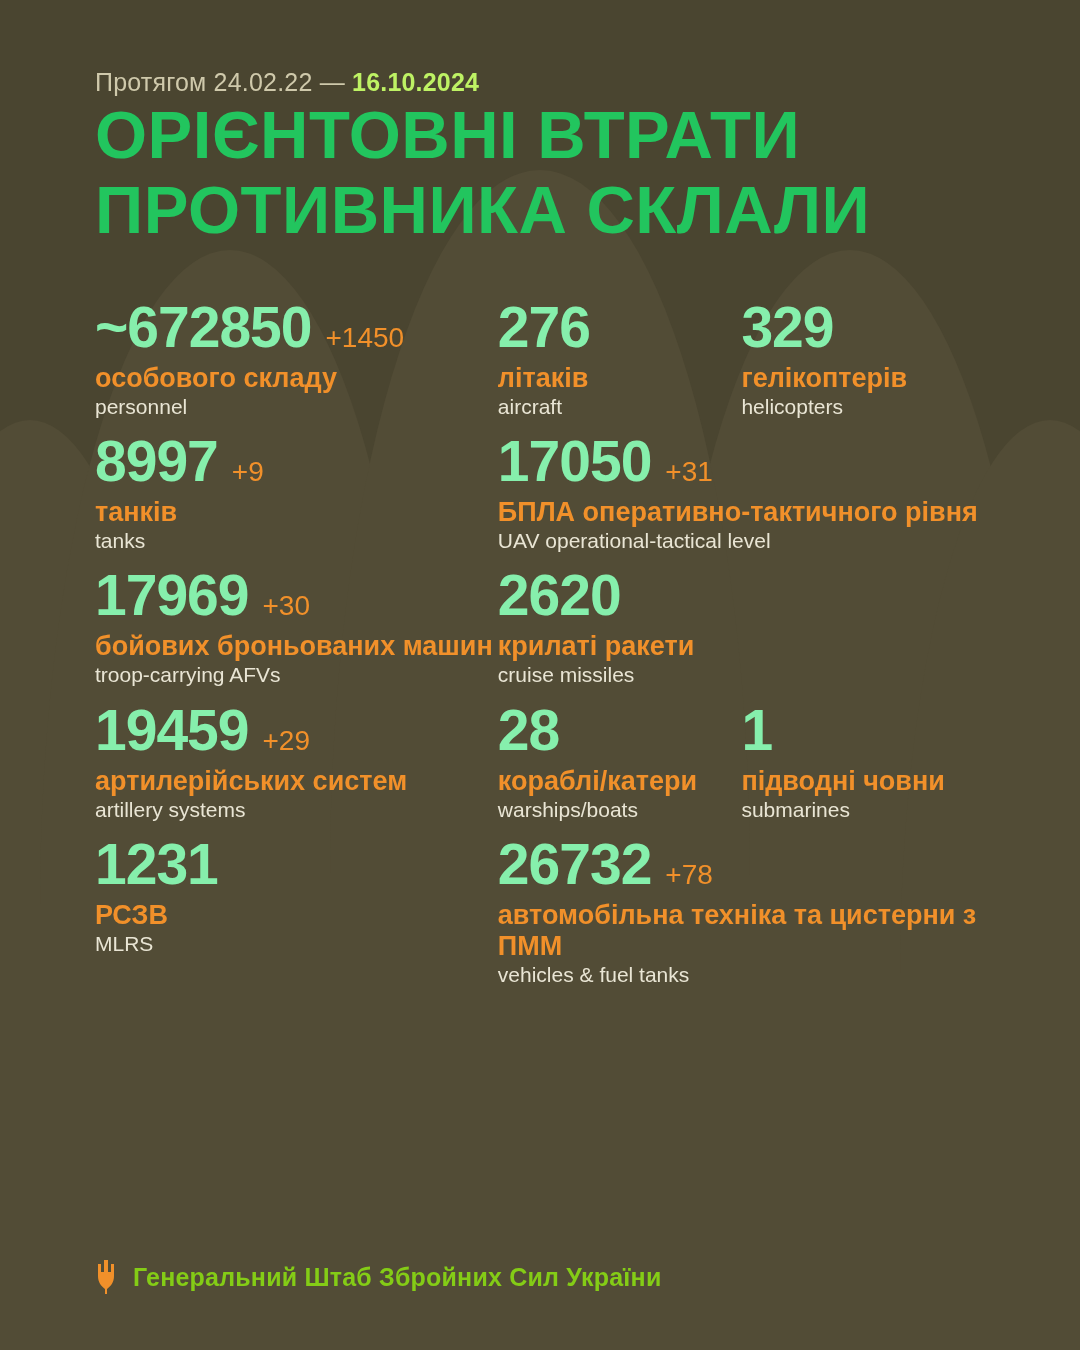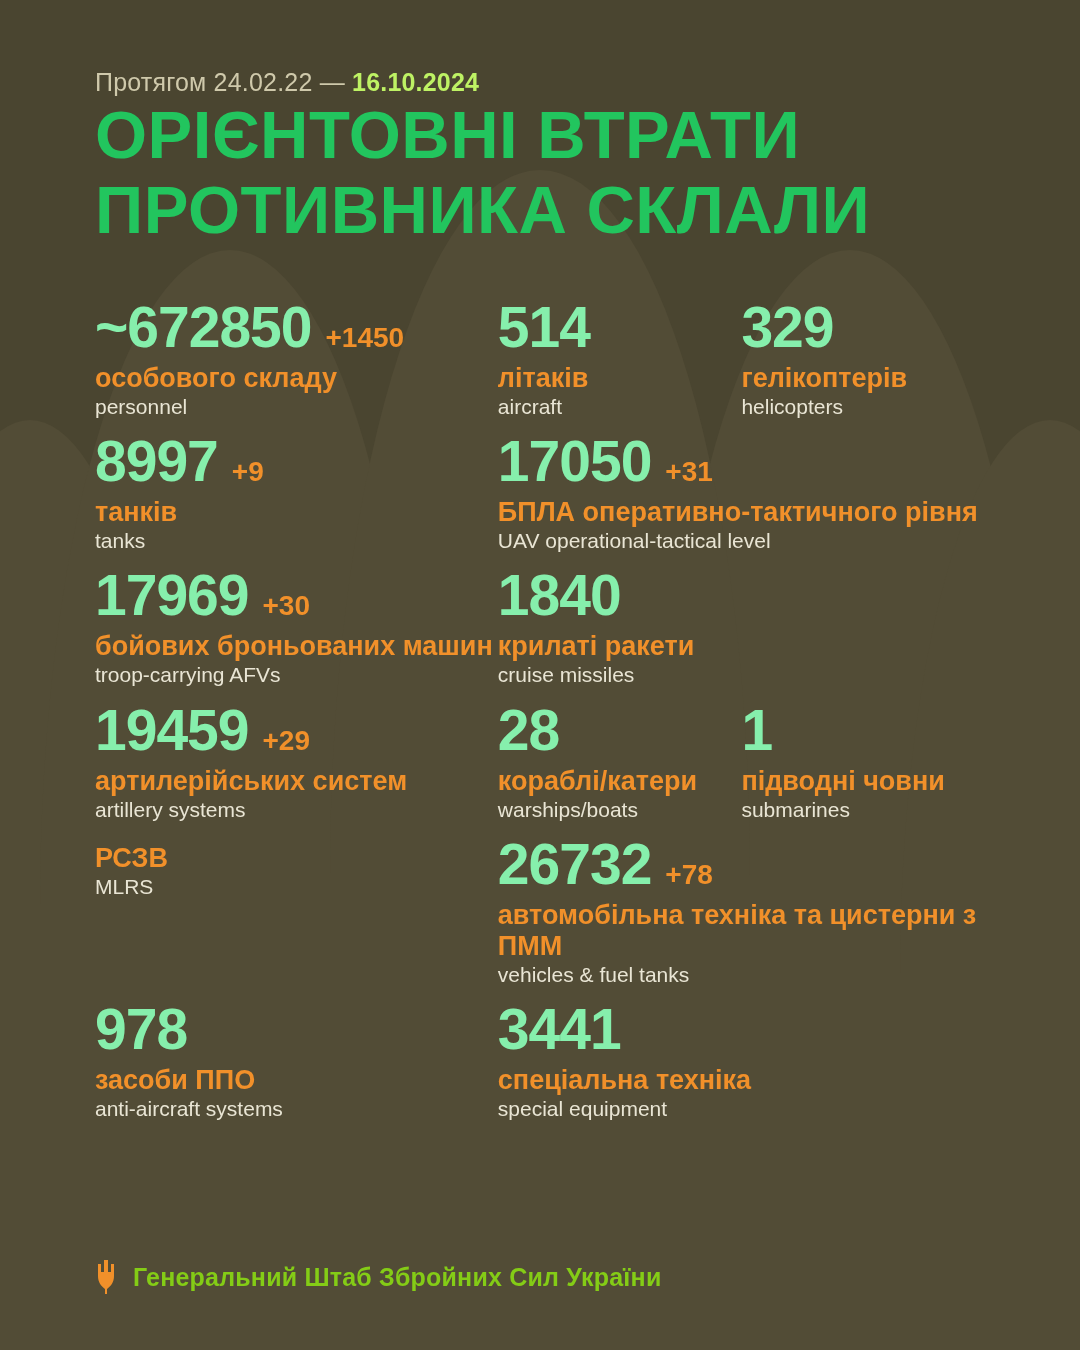--- a/index.html
+++ b/index.html
@@ -66,21 +66,21 @@
   .num {
     font-size:57px;
     font-weight:bold;
     color:#86efac;
     line-height:1.0;
     letter-spacing:-1px;
   }
   .delta {
     margin-left:14px;
     font-size:28px;
-    font-weight:bold;
+    font-weight:normal;
     color:#f1902a;
     line-height:1;
   }
   .label-ua {
     margin-top:7px;
     font-size:27px;
     font-weight:bold;
     color:#f1902a;
     line-height:1.15;
   }
@@ -140,21 +140,21 @@
         <div class="cell col-a">
           <div class="numline">
             <span class="num">~672850</span>
             <span class="delta">+1450</span>
           </div>
           <div class="label-ua">особового складу</div>
           <div class="label-en">personnel</div>
         </div>
         <div class="cell col-b">
           <div class="numline">
-            <span class="num">514</span>
+            <span class="num">276</span>
             <span class="delta"></span>
           </div>
           <div class="label-ua">літаків</div>
           <div class="label-en">aircraft</div>
         </div>
         <div class="cell col-c">
           <div class="numline">
             <span class="num">329</span>
             <span class="delta"></span>
           </div>
@@ -186,21 +186,21 @@
         <div class="cell col-a">
           <div class="numline">
             <span class="num">17969</span>
             <span class="delta">+30</span>
           </div>
           <div class="label-ua">бойових броньованих машин</div>
           <div class="label-en">troop-carrying AFVs</div>
         </div>
         <div class="cell col-wide">
           <div class="numline">
-            <span class="num">1840</span>
+            <span class="num">2620</span>
             <span class="delta"></span>
           </div>
           <div class="label-ua">крилаті ракети</div>
           <div class="label-en">cruise missiles</div>
         </div>
       </div>
 
       <div class="row">
         <div class="cell col-a">
           <div class="numline">
@@ -223,51 +223,37 @@
             <span class="num">1</span>
             <span class="delta"></span>
           </div>
           <div class="label-ua">підводні човни</div>
           <div class="label-en">submarines</div>
         </div>
       </div>
 
       <div class="row">
         <div class="cell col-a">
+          <div class="numline">
+            <span class="num">1231</span>
+            <span class="delta"></span>
+          </div>
           <div class="label-ua">РСЗВ</div>
           <div class="label-en">MLRS</div>
         </div>
         <div class="cell col-wide">
           <div class="numline">
             <span class="num">26732</span>
             <span class="delta">+78</span>
           </div>
           <div class="label-ua">автомобільна техніка та цистерни з ПММ</div>
           <div class="label-en">vehicles &amp; fuel tanks</div>
         </div>
       </div>
 
-      <div class="row">
-        <div class="cell col-a">
-          <div class="numline">
-            <span class="num">978</span>
-            <span class="delta"></span>
-          </div>
-          <div class="label-ua">засоби ППО</div>
-          <div class="label-en">anti-aircraft systems</div>
-        </div>
-        <div class="cell col-wide">
-          <div class="numline">
-            <span class="num">3441</span>
-            <span class="delta"></span>
-          </div>
-          <div class="label-ua">спеціальна техніка</div>
-          <div class="label-en">special equipment</div>
-        </div>
-      </div>
 
     </div>
   </div>
 
   <div class="footer">
     <span class="trident">
       <svg class="trident" viewBox="0 0 22 34" xmlns="http://www.w3.org/2000/svg" aria-hidden="true">
         <path d="M11 0 L13 0 L13 12 L16 12 L16 4 L19 4 L19 16 C19 22 16 26 12 29 L12 34 L10 34 L10 29 C6 26 3 22 3 16 L3 4 L6 4 L6 12 L9 12 L9 0 Z" fill="#f1902a"></path>
       </svg>
     </span>

